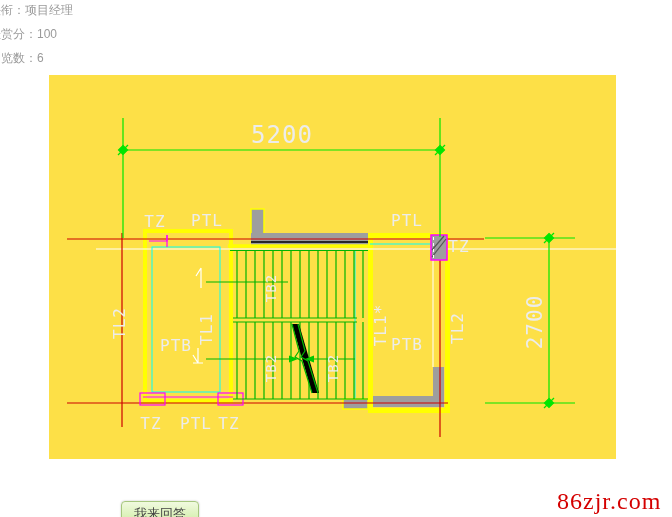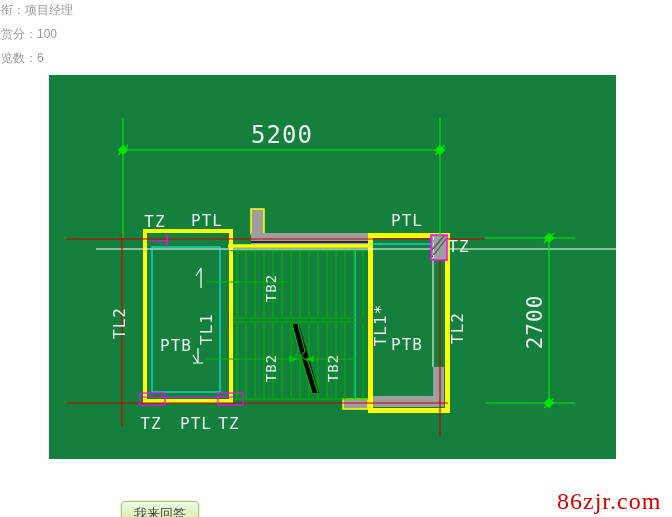--- a/index.html
+++ b/index.html
@@ -6,21 +6,21 @@
   body{
     width:672px;height:517px;overflow:hidden;position:relative;
     background:#ffffff;font-family:"Liberation Sans",sans-serif;
   }
   .profile{
     position:absolute;left:-11px;top:-2px;
     color:#9a9a9a;font-size:12px;line-height:24px;white-space:nowrap;
   }
   .cad-viewport{
     position:absolute;left:49px;top:75px;width:567px;height:384px;
-    background:#15803d;
+    background:#fde047;
   }
   .cad-viewport svg{display:block;}
   .cad-text{
     font-family:"DejaVu Sans Mono","Liberation Mono",monospace;
     fill:#ececec;letter-spacing:1px;
   }
   .answer-btn{
     position:absolute;left:121px;top:501px;width:78px;height:26px;
     background:linear-gradient(#f0fadf,#cdeb9e);
     border:1px solid #a6c77e;border-radius:4px;

